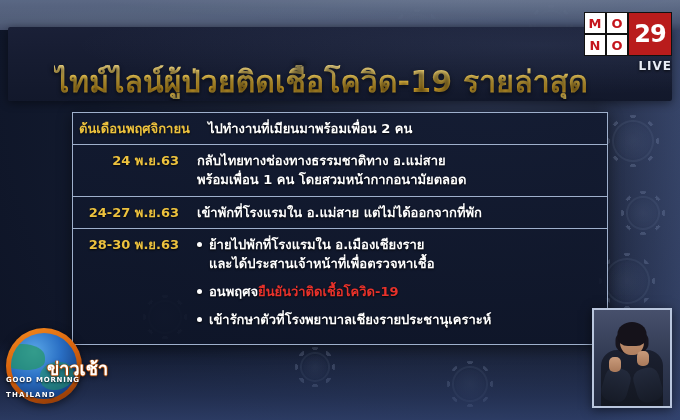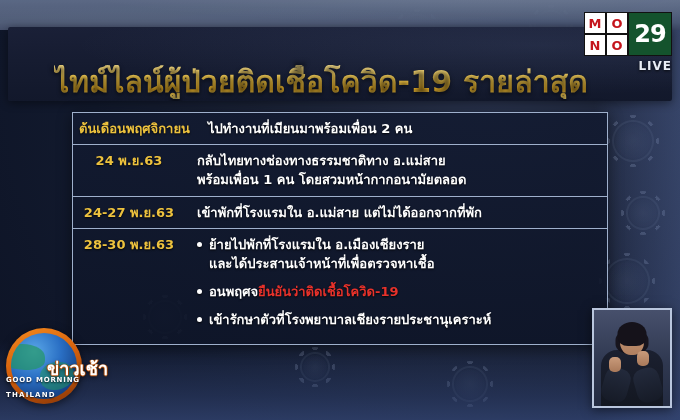--- a/index.html
+++ b/index.html
@@ -83,21 +83,21 @@
   .mono-logo{position:absolute;right:8px;top:12px;width:88px;}
   .mono-row{display:flex;gap:0;align-items:stretch;}
   .mono-cell{
     width:20px;height:20px;background:#ffffff;
     border:1px solid #111;
     display:flex;align-items:center;justify-content:center;
     font-size:13px;font-weight:700;color:#c4151c;line-height:1;
     font-family:"DejaVu Sans","Liberation Sans",sans-serif;
   }
   .mono-29{
-    width:46px;height:42px;background:#14532d;border:1px solid #111;
+    width:46px;height:42px;background:#b91c1c;border:1px solid #111;
     display:flex;align-items:center;justify-content:center;
     color:#ffffff;font-size:24px;font-weight:700;letter-spacing:-1px;line-height:1;
   }
   .mono-left{display:flex;flex-direction:column;}
   .mono-live{
     text-align:right;color:#e9edf6;font-size:12px;font-weight:700;
     letter-spacing:1px;margin-top:3px;
     text-shadow:0 1px 3px rgba(0,0,0,.8);
   }
 
@@ -111,21 +111,21 @@
   }
   .row{
     display:flex;align-items:flex-start;
     border-bottom:1px solid #9fb0cc;
     box-sizing:border-box;
     padding:4px 0;
   }
   .row:last-child{border-bottom:none;}
   .row-date{
     flex:0 0 116px;
-    text-align:center;
+    text-align:right;
     padding:2px 10px 0 6px;
     box-sizing:border-box;
     color:#edc23e;
     font-size:13px;font-weight:700;line-height:19px;
     text-shadow:0 1px 2px rgba(0,0,0,.8);
     white-space:nowrap;
   }
   .row-body{
     flex:1 1 auto;
     padding:2px 6px 0 8px;

